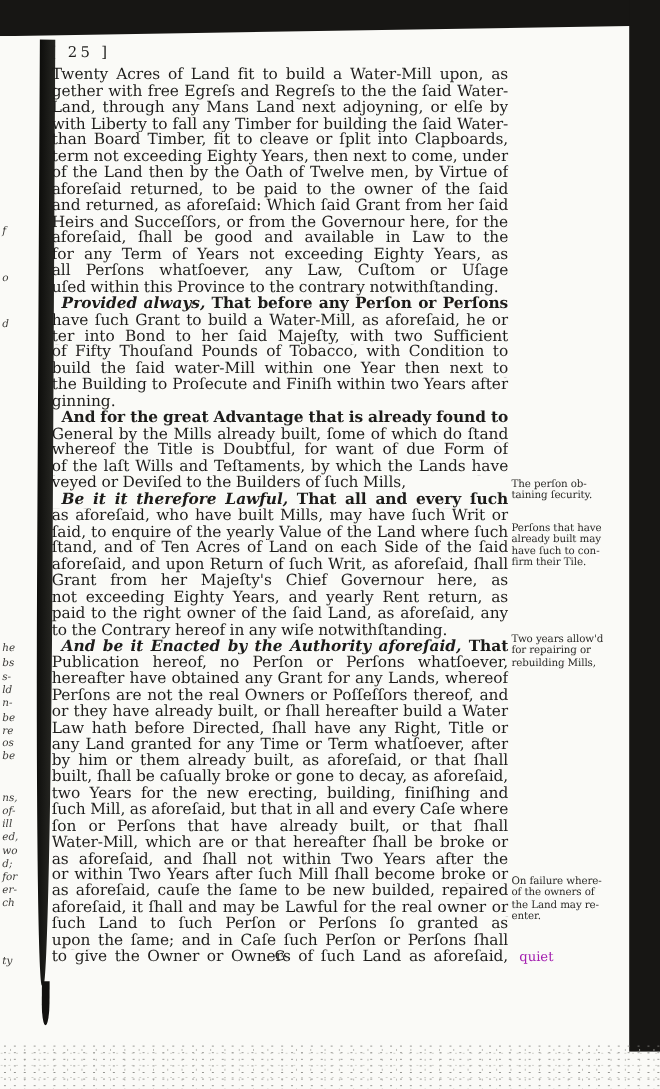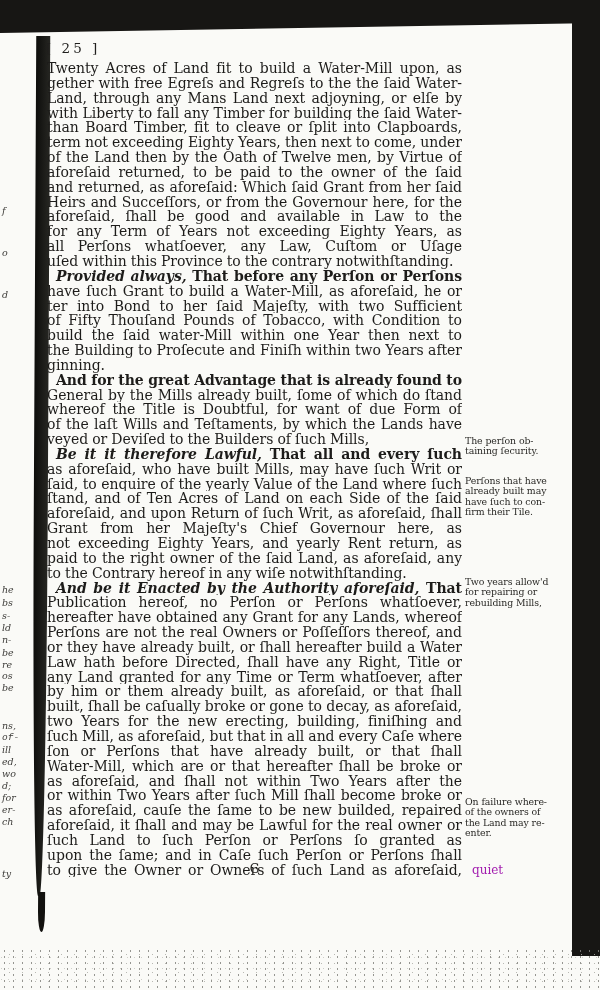--- a/index.html
+++ b/index.html
@@ -92,21 +92,21 @@
     <span class="frag" style="top: 584px; font-style: italic;">he</span>
     <span class="frag" style="top: 597px;">bs</span>
     <span class="frag" style="top: 610px;">s-</span>
     <span class="frag" style="top: 622px;">ld</span>
     <span class="frag" style="top: 634px;">n-</span>
     <span class="frag" style="top: 647px;">be</span>
     <span class="frag" style="top: 659px;">re</span>
     <span class="frag" style="top: 670px;">os</span>
     <span class="frag" style="top: 682px;">be</span>
     <span class="frag" style="top: 720px;">ns,</span>
-    <span class="frag" style="top: 732px; font-family: Liberation Mono, monospace;">of-</span>
+    <span class="frag" style="top: 732px;">of-</span>
     <span class="frag" style="top: 744px;">ill</span>
     <span class="frag" style="top: 756px;">ed,</span>
     <span class="frag" style="top: 768px;">wo</span>
     <span class="frag" style="top: 780px;">d;</span>
     <span class="frag" style="top: 792px;">for</span>
     <span class="frag" style="top: 804px;">er-</span>
     <span class="frag" style="top: 816px;">ch</span>
     <span class="frag" style="top: 868px;">ty</span>
   </div>
 

